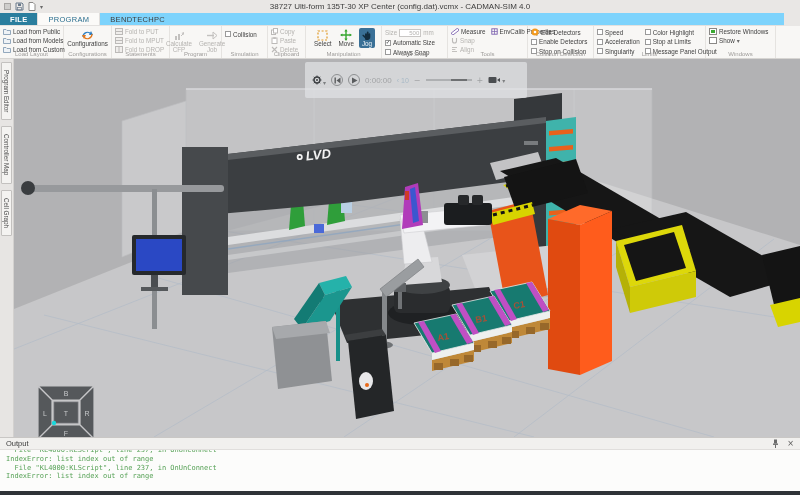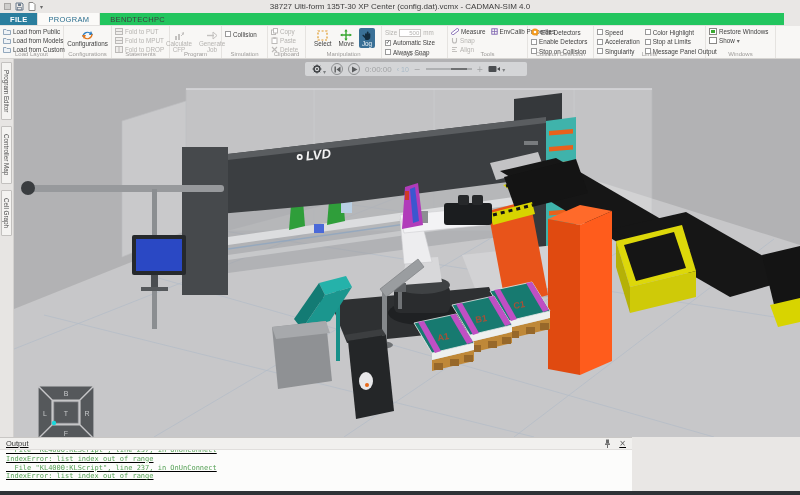--- a/index.html
+++ b/index.html
@@ -7,21 +7,21 @@
   body { font-family:"Liberation Sans",sans-serif; background:#e9e7e5; position:relative; overflow:hidden; }
   svg text { font-family:"Liberation Sans",sans-serif; }
 
   
   .titlebar { position:absolute; top:0; left:0; right:0; height:13px; background:#e9e7e5; }
   .qat { position:absolute; left:4px; top:1px; display:flex; gap:4px; align-items:center; height:11px; }
   .qat .qi { display:flex; align-items:center; }
   .title { position:absolute; left:0; right:0; top:2px; text-align:center; font-size:8px; color:#3c3c3c; }
 
   
-  .tabrow { position:absolute; top:13px; left:0; right:16px; height:13px; background:#22c55e; display:flex; border-bottom:1px solid #e3e1df; }
+  .tabrow { position:absolute; top:13px; left:0; right:16px; height:13px; background:#7dd3fc; display:flex; border-bottom:1px solid #e3e1df; }
   .tab { font-size:7.5px; padding:0 10px; display:flex; align-items:center; color:#3e3e3e; letter-spacing:.3px; }
   .tab.file { background:#2a7e9e; color:#fff; font-weight:bold; }
   .tab.active { background:#fbfaf8; color:#2a6e8e; border-left:1px solid #e0dedc; border-right:1px solid #e0dedc; }
 
   
   .ribbon { position:absolute; top:26px; left:0; right:0; height:33px; background:#f8f7f5; display:flex; border-bottom:1px solid #d7d5d2; }
   .rgroup { position:relative; border-right:1px solid #e5e3e0; padding:2px 3px 9px 3px; display:flex; gap:3px; align-items:flex-start; }
   .glabel { position:absolute; bottom:1px; left:0; right:0; text-align:center; font-size:6px; color:#9e9c9a; }
   .vstack { display:flex; flex-direction:column; gap:1.5px; }
   .small-btn { display:flex; align-items:center; gap:2px; font-size:6.3px; color:#3f3f3f; height:7.5px; white-space:nowrap; }
@@ -38,31 +38,31 @@
   .caret { font-size:6px; color:#6a6a6a; font-family:"DejaVu Sans",sans-serif; }
 
   
   .sidebar { position:absolute; top:59px; left:0; width:14px; height:378px; background:#e7e5e3; border-right:1px solid #d3d1cf; display:flex; flex-direction:column; align-items:center; padding-top:3px; gap:6px; }
   .vtab { writing-mode:vertical-rl; font-size:6.3px; color:#4a4a4a; background:#f4f3f1; border:1px solid #c3c1bf; padding:7px 1px; border-radius:1px; white-space:nowrap; }
 
   
   .viewport { position:absolute; top:59px; left:14px; width:786px; height:378px; background:#b2b2b4; overflow:hidden; }
   .scene { position:absolute; left:0; top:0; }
 
-  .playbar { position:absolute; left:291px; top:3px; width:222px; height:14px; background:rgba(225,226,228,0.72); border-radius:2px; display:flex; align-items:center; gap:5px; padding:0 7px; }
+  .playbar { position:absolute; left:291px; top:3px; width:222px; height:36px; background:rgba(225,226,228,0.72); border-radius:2px; display:flex; align-items:center; gap:5px; padding:0 7px; }
   .pb-btn { width:12px; height:12px; border:1px solid #8e9092; border-radius:50%; display:flex; align-items:center; justify-content:center; }
   .pb-time { font-size:8px; color:#a2a4a6; }
   .pb-speed { font-size:7px; color:#a8b9c6; display:flex; gap:2px; align-items:center; }
   .pb-sym { font-size:8px; color:#9fa1a3; font-family:"DejaVu Sans",sans-serif; }
   .pb-track { width:46px; height:2px; background:#aeb0b2; position:relative; }
   .pb-track .seg { position:absolute; left:55%; width:16px; height:2px; background:#6e7072; top:0; }
   .pb-caret { font-size:6px; color:#7e8082; font-family:"DejaVu Sans",sans-serif; }
 
   
-  .output { position:absolute; top:437px; left:0; width:632px; height:54px; background:#fcfcfb; border-top:1px solid #c9c7c5;text-decoration:underline; }
+  .output { position:absolute; top:437px; left:0; width:800px; height:54px; background:#fcfcfb; border-top:1px solid #c9c7c5; }
   .out-head { height:12px; background:#f1f0ee; border-bottom:1px solid #e0dedc; display:flex; align-items:center; padding:0 6px; }
   .out-title { font-size:7.5px; color:#3a3a3a; }
   .out-icons { margin-left:auto; display:flex; gap:8px; align-items:center; }
   .out-close { font-size:8px; color:#5a5a5a; font-family:"DejaVu Sans",sans-serif; line-height:8px; }
   .out-body { height:41px; overflow:hidden; padding-left:6px; }
   .out-lines { margin-top:-4px; }
   .oline { font-family:"DejaVu Sans Mono",monospace; font-size:7px; line-height:8.8px; color:#57a257; white-space:pre; }
 
   .bottom-edge { position:absolute; top:491px; left:0; width:800px; height:4px; background:#2f3337; }
 </style>

